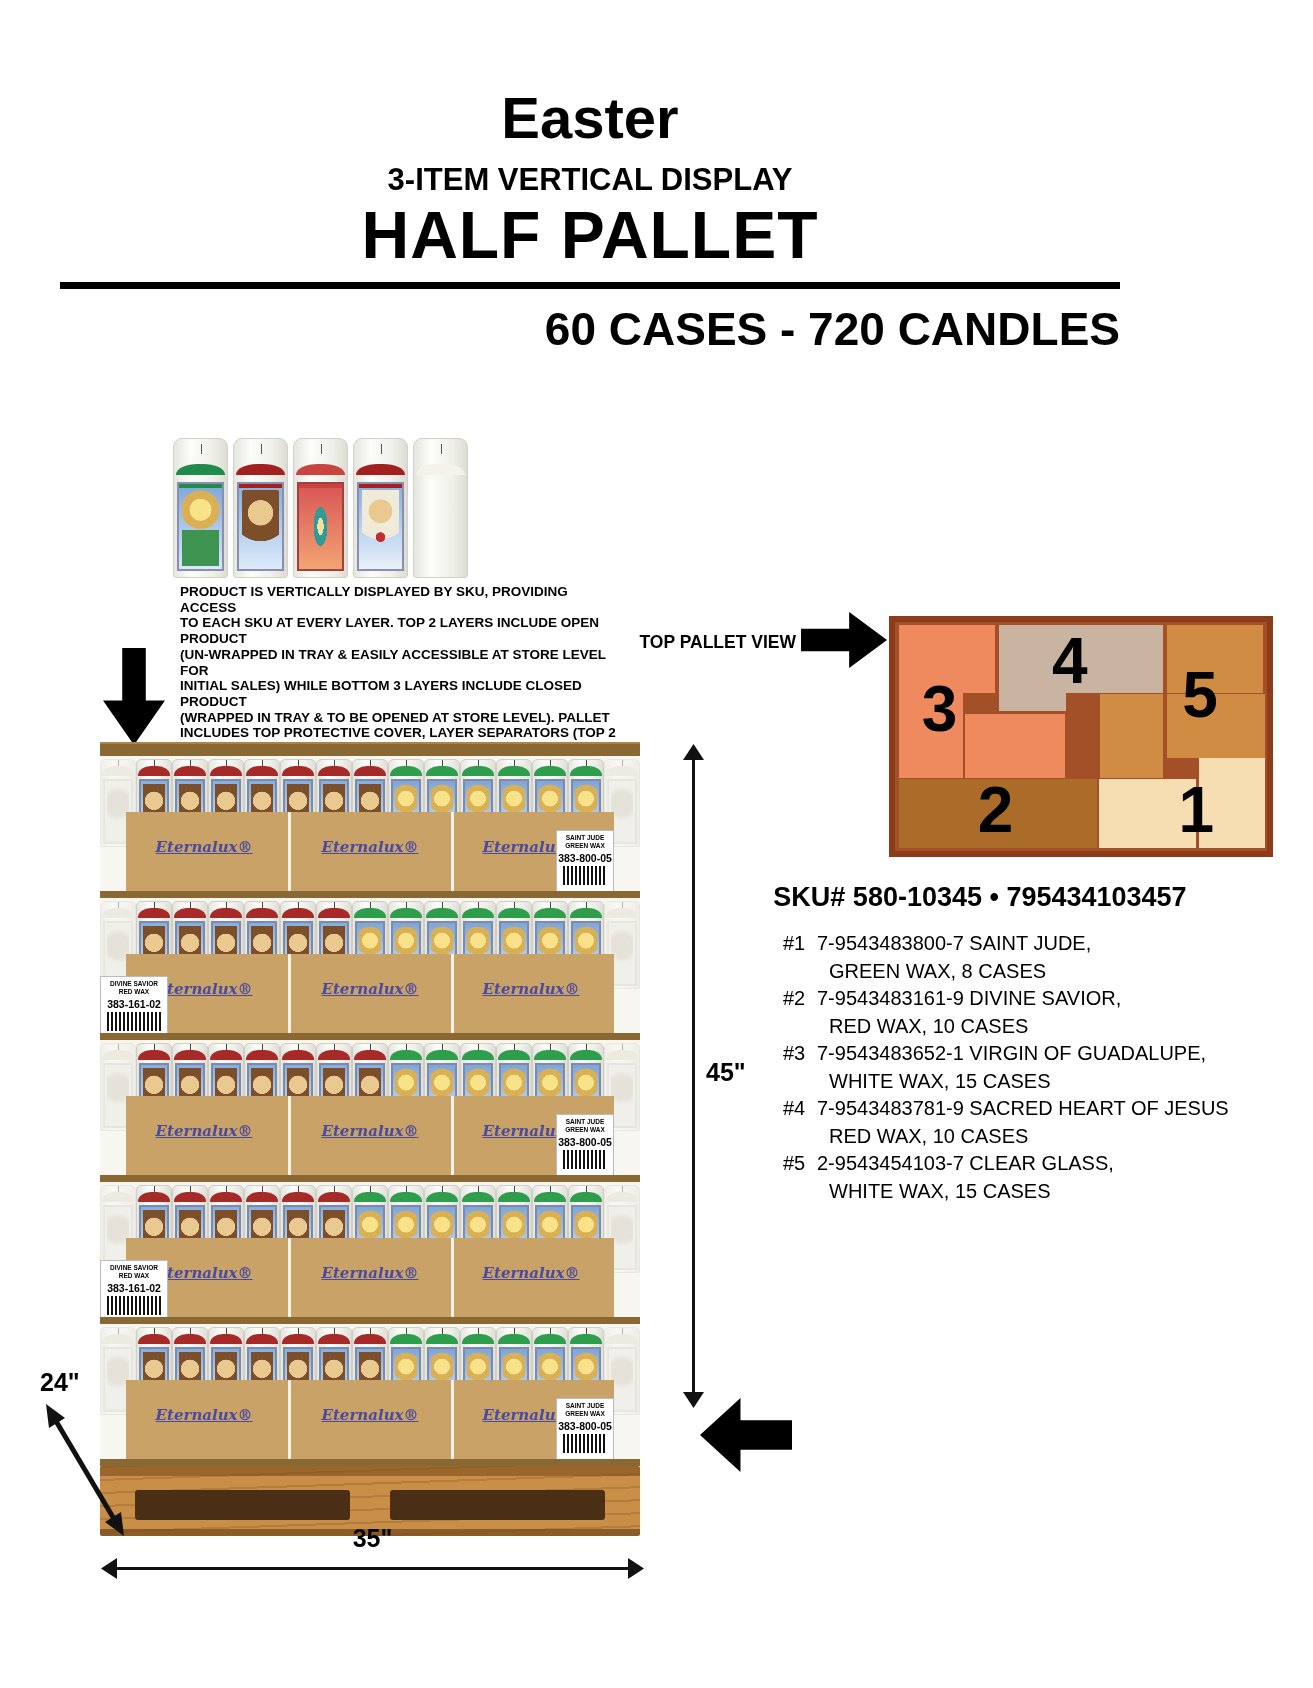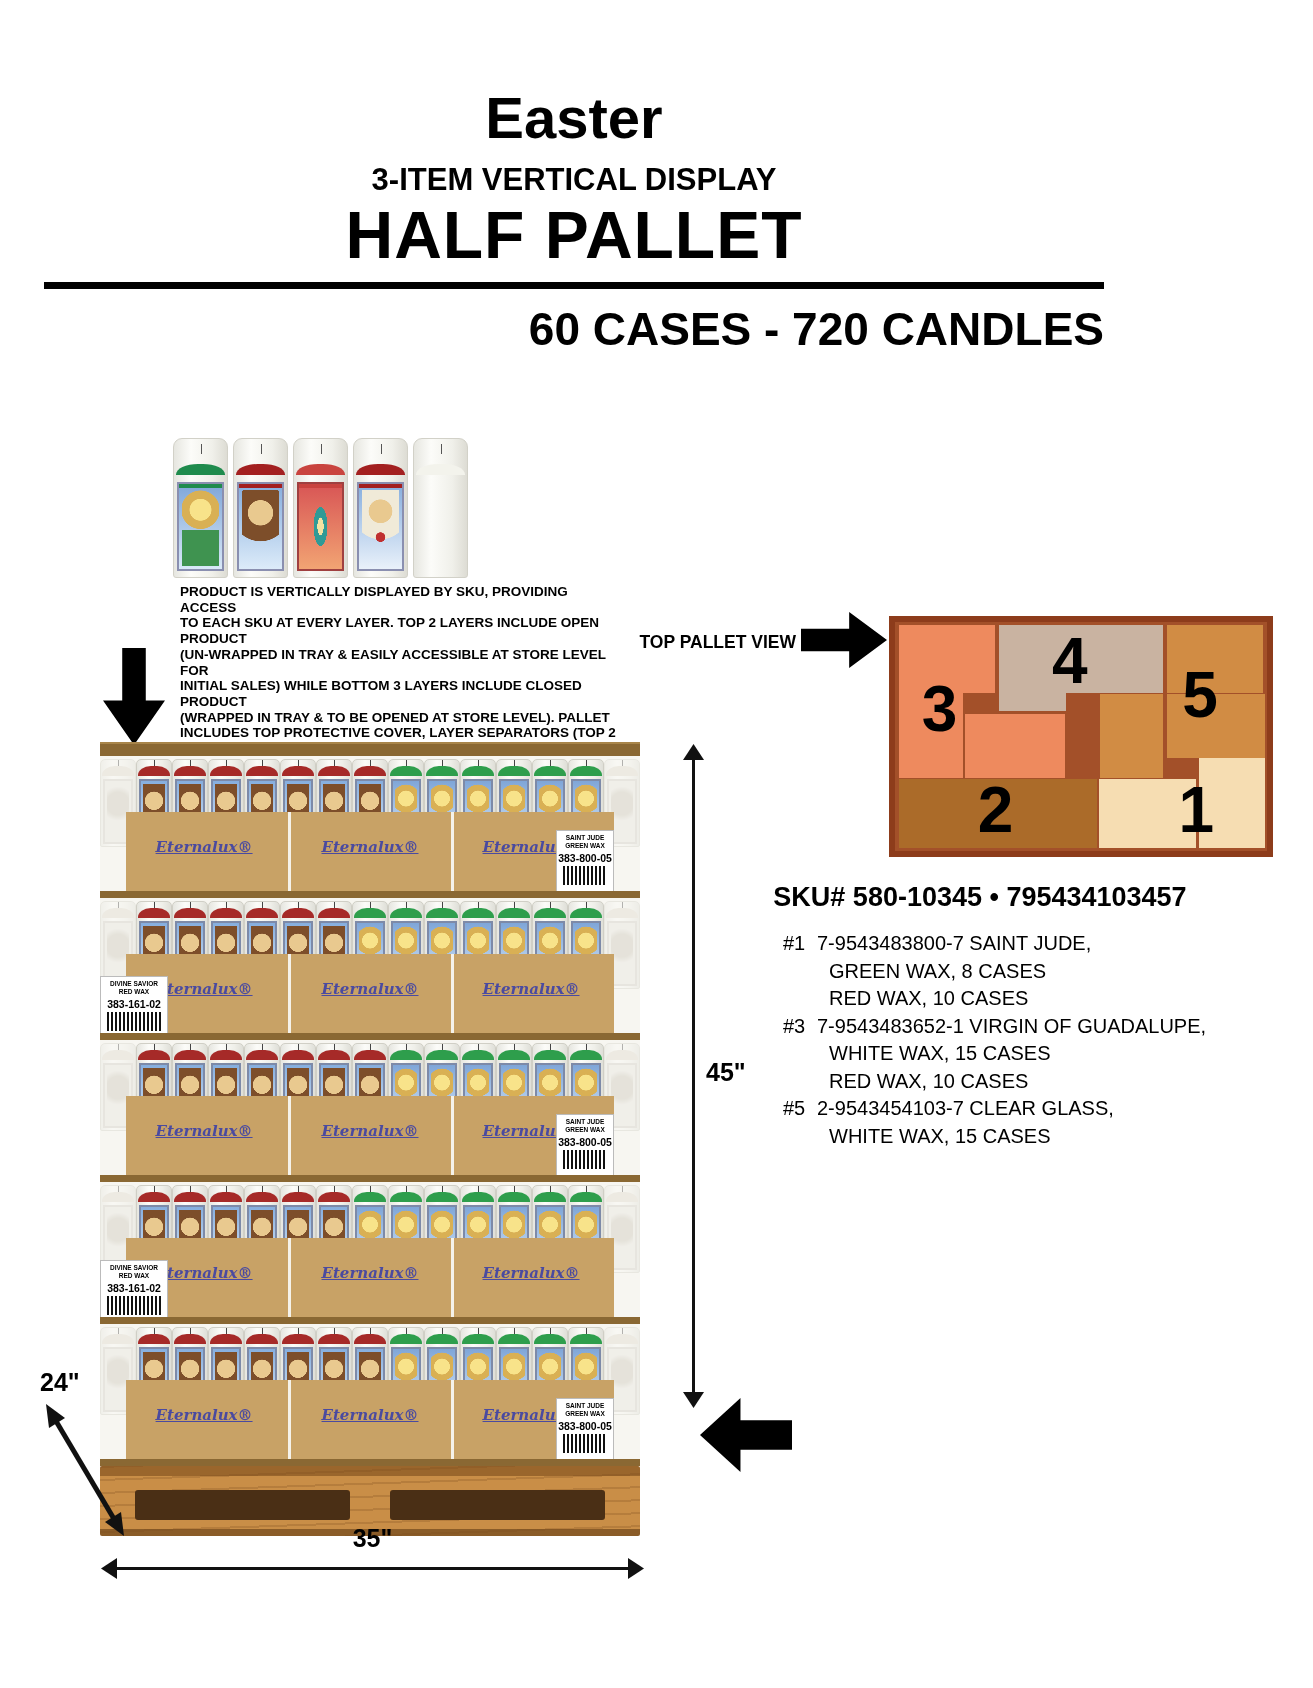--- a/index.html
+++ b/index.html
@@ -1,20 +1,20 @@
 <!DOCTYPE html>
 <html><head>
 <meta charset="utf-8">
 <style>
   html,body{margin:0;padding:0;background:#fff;}
   .page{position:relative;width:1313px;height:1688px;background:#fff;overflow:hidden;
         font-family:"Liberation Sans",sans-serif;color:#000;}
 
   
-  .header{position:absolute;left:44px;top:86px;width:1060px;text-align:center;}
+  .header{position:absolute;left:60px;top:86px;width:1060px;text-align:center;}
   .title{font-size:58px;font-weight:bold;line-height:1.1;}
   .subtitle{font-size:31px;font-weight:bold;margin-top:12px;}
   .heading{font-size:66px;font-weight:bold;letter-spacing:1px;margin-top:4px;line-height:1.02;}
   .rule{height:7px;background:#000;margin-top:13px;}
   .cases{font-size:46px;font-weight:bold;margin-top:13px;text-align:right;}
 
   
   .candles-strip{position:absolute;left:173px;top:438px;display:flex;gap:5px;}
   .bc{width:55px;height:140px;position:relative;flex:none;}
   .bc .g{position:absolute;inset:0;background:linear-gradient(90deg,#e6e6e0,#fcfcf9 32%,#f0f0ea 72%,#dddcd4);
@@ -198,27 +198,29 @@
     </div>
 
   <div class="sku">SKU# 580-10345 • 795434103457</div>
 
   <div class="items">
     <div>
       <div><span class="item-id">#1</span><span>7-9543483800-7 SAINT JUDE,</span></div>
       <div class="item-line2">GREEN WAX, 8 CASES</div>
     </div>
     <div>
+      <div><span class="item-id">#2</span><span>7-9543483161-9 DIVINE SAVIOR,</span></div>
       <div class="item-line2">RED WAX, 10 CASES</div>
     </div>
     <div>
       <div><span class="item-id">#3</span><span>7-9543483652-1 VIRGIN OF GUADALUPE,</span></div>
       <div class="item-line2">WHITE WAX, 15 CASES</div>
     </div>
     <div>
+      <div><span class="item-id">#4</span><span>7-9543483781-9 SACRED HEART OF JESUS</span></div>
       <div class="item-line2">RED WAX, 10 CASES</div>
     </div>
     <div>
       <div><span class="item-id">#5</span><span>2-9543454103-7 CLEAR GLASS,</span></div>
       <div class="item-line2">WHITE WAX, 15 CASES</div>
     </div>
   </div>
 
   <div class="pallet">
     <div class="cover"></div>

